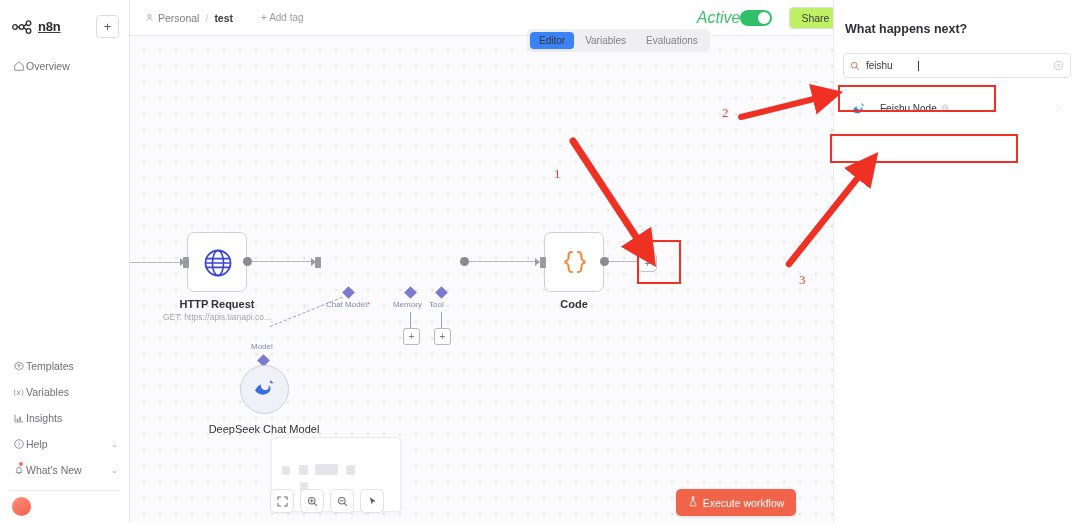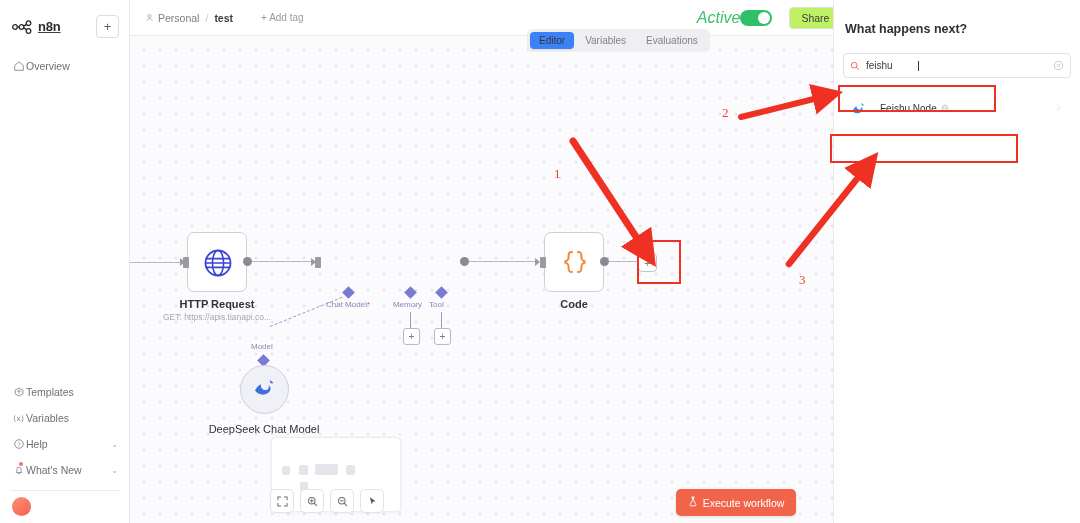--- a/index.html
+++ b/index.html
@@ -146,20 +146,30 @@
         <span class="ic">
           <svg width="13" height="12" viewBox="0 0 15 14">
               <text x="1.5" y="10.4" font-size="9" font-family="DejaVu Sans" fill="#8b8b93">(x)</text>
             </svg>
         </span>
         <span>Variables</span>
       </div>
       <div class="sb-item">
         <span class="ic">
           <svg width="12" height="12" viewBox="0 0 14 14">
+              <path d="M2.4 11.6V3M2.4 11.6h9.2" stroke="#8b8b93" stroke-width="1.1" fill="none"></path>
+              <rect x="4.4" y="7.6" width="1.8" height="3" fill="#8b8b93"></rect>
+              <rect x="7.4" y="5.4" width="1.8" height="5.2" fill="#8b8b93"></rect>
+            </svg>
+        </span>
+        <span>Insights</span>
+      </div>
+      <div class="sb-item">
+        <span class="ic">
+          <svg width="12" height="12" viewBox="0 0 14 14">
               <circle cx="7" cy="7" r="5" fill="none" stroke="#8b8b93" stroke-width="1.1"></circle>
               <text x="5.2" y="10" font-size="7" font-family="DejaVu Sans" fill="#8b8b93">?</text>
             </svg>
         </span>
         <span>Help</span>
         <span class="sb-chev">⌄</span>
       </div>
       <div class="sb-item">
         <span class="ic">
           <svg width="12" height="12" viewBox="0 0 14 14">

